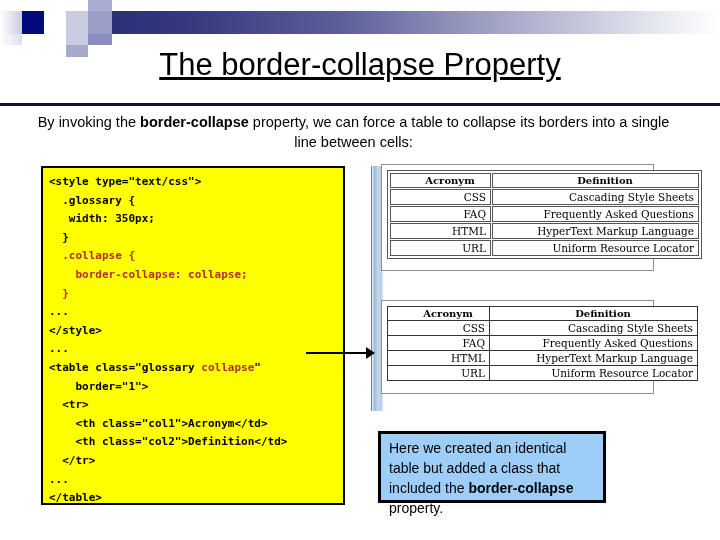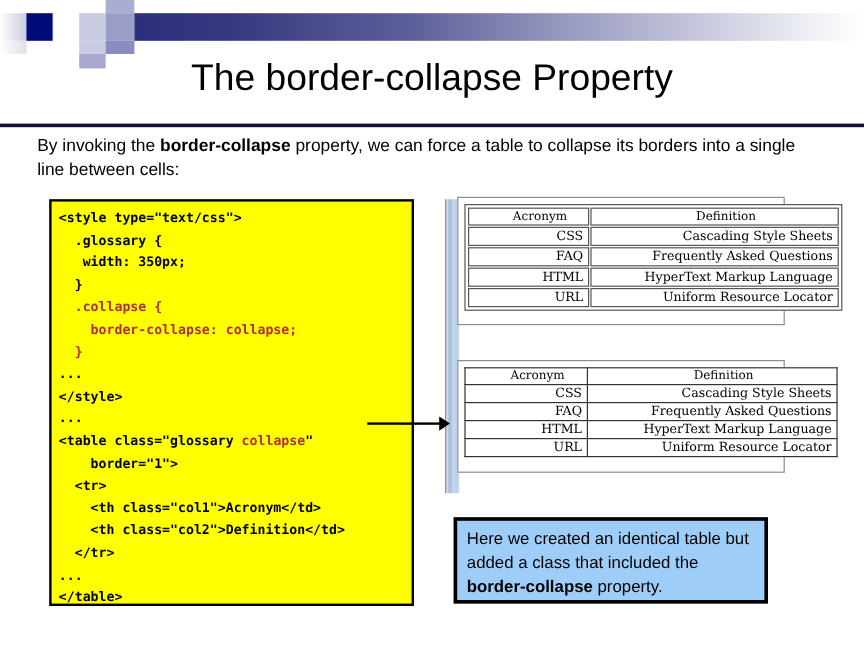--- a/index.html
+++ b/index.html
@@ -23,26 +23,26 @@
   .sq-g{left:88px; top:11px; width:24px;height:23px;background:#9a9dc6;}
   .sq-h{left:44px; top:34px; width:22px;height:11px;background:#ffffff;}
   .sq-i{left:66px; top:34px; width:22px;height:11px;background:#c9cbe0;}
   .sq-j{left:88px; top:34px; width:24px;height:11px;background:#8a8dc0;}
   .sq-k{left:66px; top:45px; width:22px;height:12px;background:#a6a9cd;}
   .sq-l{left:0px;  top:34px; width:22px;height:11px;
         background:linear-gradient(to right,#ffffff,#dedfeb);}
 
   
   .title{position:absolute;left:0;top:47px;width:720px;text-align:center;
-    font-size:31px;color:#000;letter-spacing:0px;white-space:nowrap;}
+    font-size:31px;color:#000;letter-spacing:0px;white-space:nowrap;text-decoration:underline;}
   .rule{position:absolute;left:0;top:103px;width:720px;height:3px;background:#111133;}
 
   
   .para{position:absolute;left:31px;top:113px;width:645px;
-    font-size:14.5px;color:#000;line-height:1.35;}
+    font-size:14.5px;color:#000;line-height:1.35;text-align:center;}
   .para b{font-weight:bold;}
 
   
   .code{
     position:absolute;left:41px;top:166px;width:304px;height:339px;
     background:#ffff00;border:2px solid #000;box-sizing:border-box;
     font-family:"DejaVu Sans Mono","Liberation Mono",monospace;
     font-size:11px;line-height:18.6px;font-weight:bold;color:#000;
     padding:5px 0 0 6px;box-sizing:border-box;white-space:pre;
   }
@@ -55,40 +55,40 @@
 
   
   .arrow-line{position:absolute;left:306px;top:352px;width:65px;height:2px;background:#000;}
   .arrow-head{position:absolute;left:366px;top:347px;width:0;height:0;
     border-top:6px solid transparent;border-bottom:6px solid transparent;border-left:9px solid #000;}
 
   
   .gtable{position:absolute;font-family:"DejaVu Serif","Liberation Serif",serif;
     font-size:10.5px;color:#000;border-collapse:separate;border-spacing:0;background:#fff;}
   .gtable td,.gtable th{padding:1px 4px;text-align:right;vertical-align:middle;white-space:nowrap;}
-  .gtable th{text-align:center;font-weight:normal;font-size:10px;padding-left:23px;}
+  .gtable th{text-align:center;font-weight:bold;font-size:10px;padding-left:23px;}
 
   
   .t-sep{left:387px;top:170px;border:1px solid #555;border-spacing:1px;padding:1px;}
   .t-sep td,.t-sep th{border:1px solid #555;}
   .t-sep .c1{width:72px;}
   .t-sep .c2{width:178px;}
 
   
   .t-col{left:387px;top:306px;border-collapse:collapse;border:1px solid #333;}
   .t-col td,.t-col th{border:1px solid #333;}
   .t-col .c1{width:74px;}
   .t-col .c2{width:180px;}
 
   .tbox-outer{position:absolute;border:1px solid #8d8d8d;background:#fff;}
   .tbox1{left:381px;top:164px;width:271px;height:105px;}
   .tbox2{left:381px;top:300px;width:271px;height:92px;}
 
   
-  .caption{position:absolute;left:378px;top:431px;width:262px;height:72px;
+  .caption{position:absolute;left:378px;top:431px;width:228px;height:72px;
     background:#9ecef8;border:3px solid #000;box-sizing:border-box;
     font-size:14px;color:#000;line-height:1.42;padding:5px 8px;}
   .caption b{font-weight:bold;}
 </style>
 </head>
 <body>
 
 <div class="slide">
 
   <div class="sq sq-l"></div>

